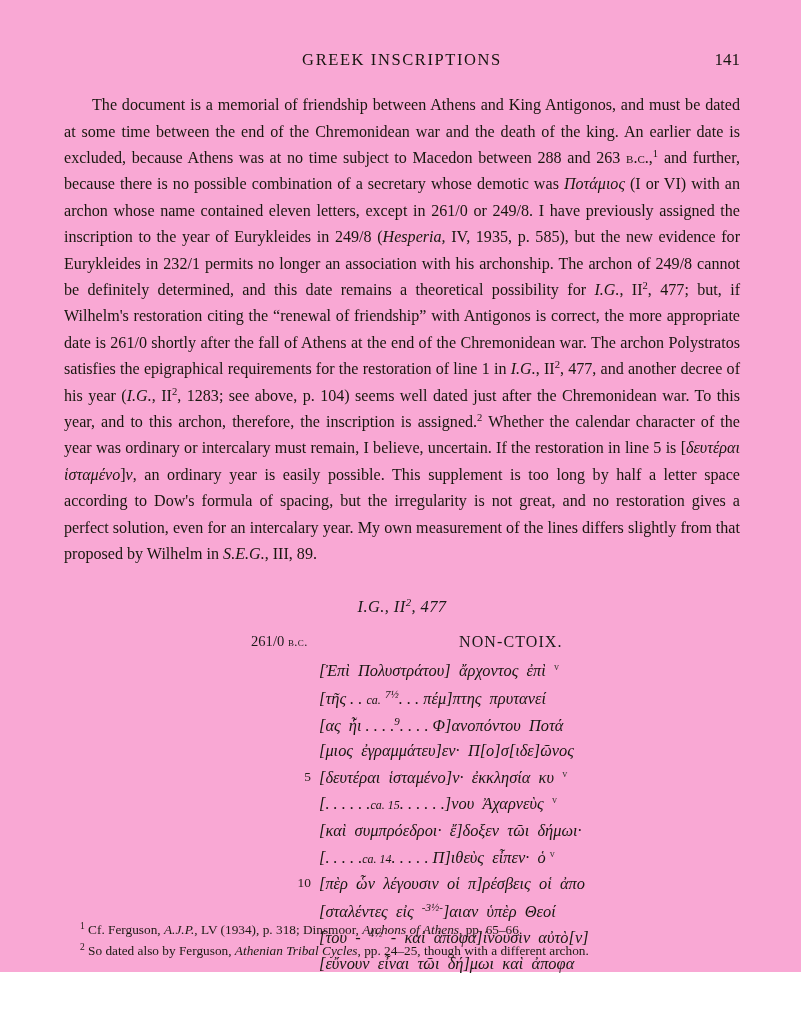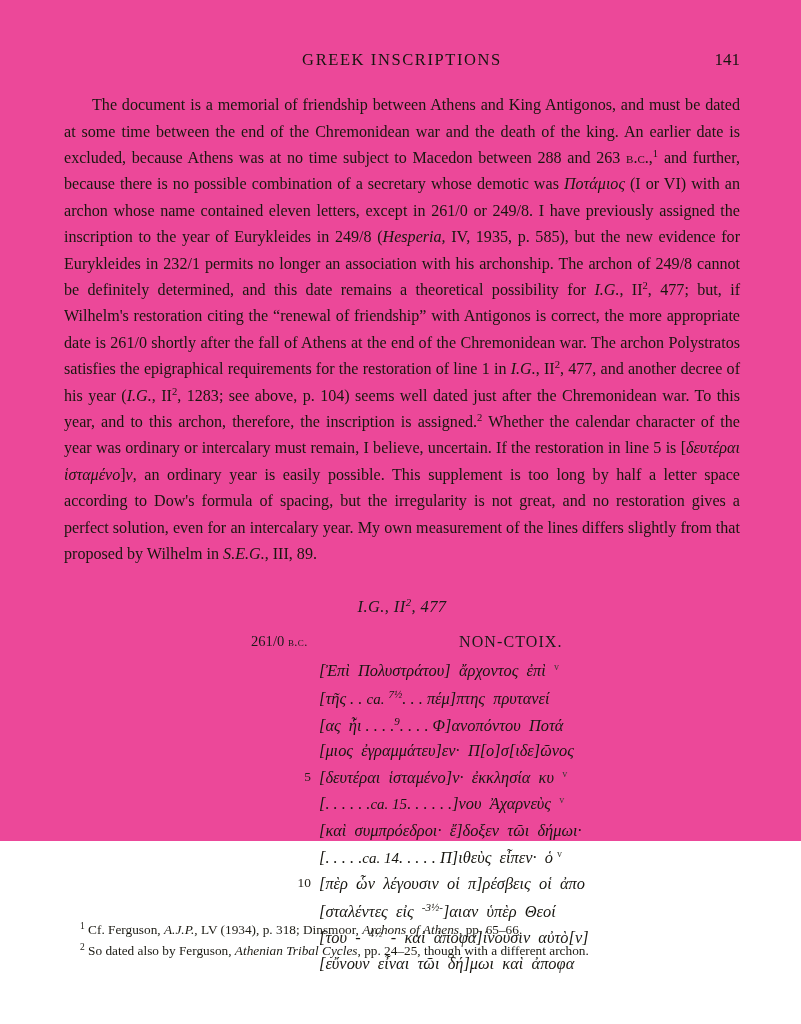--- a/index.html
+++ b/index.html
@@ -12,22 +12,22 @@
     height: 1024px;
     position: relative;
     font-family: "Liberation Serif", serif;
     color: #1a1a18;
     overflow: hidden;
   }
   .page {
     position: absolute;
     left: 0; top: 0;
     width: 801px;
-    height: 841px;
-    background: #ec4899;
+    height: 972px;
+    background: #f9a8d4;
   }
   .content {
     position: absolute;
     left: 64px;
     top: 50px;
     width: 676px;
   }
   
   .runhead {
     display: flex;
@@ -122,21 +122,21 @@
     top: 0;
     display: block;
   }
   .gline .tail {
     font-style: normal;
     font-size: 10px;
     vertical-align: super;
     color: #3a3a33;
   }
   .frac { font-size: 11px; vertical-align: super; }
-  .ca { font-size: 15px; font-style: italic; }
+  .ca { font-size: 12px; font-style: italic; }
   #greek-block {
     margin-left: 255px;
   }
   
   .footnotes {
     position: absolute;
     left: 64px;
     top: 920px;
     width: 676px;
     font-size: 13.3px;

